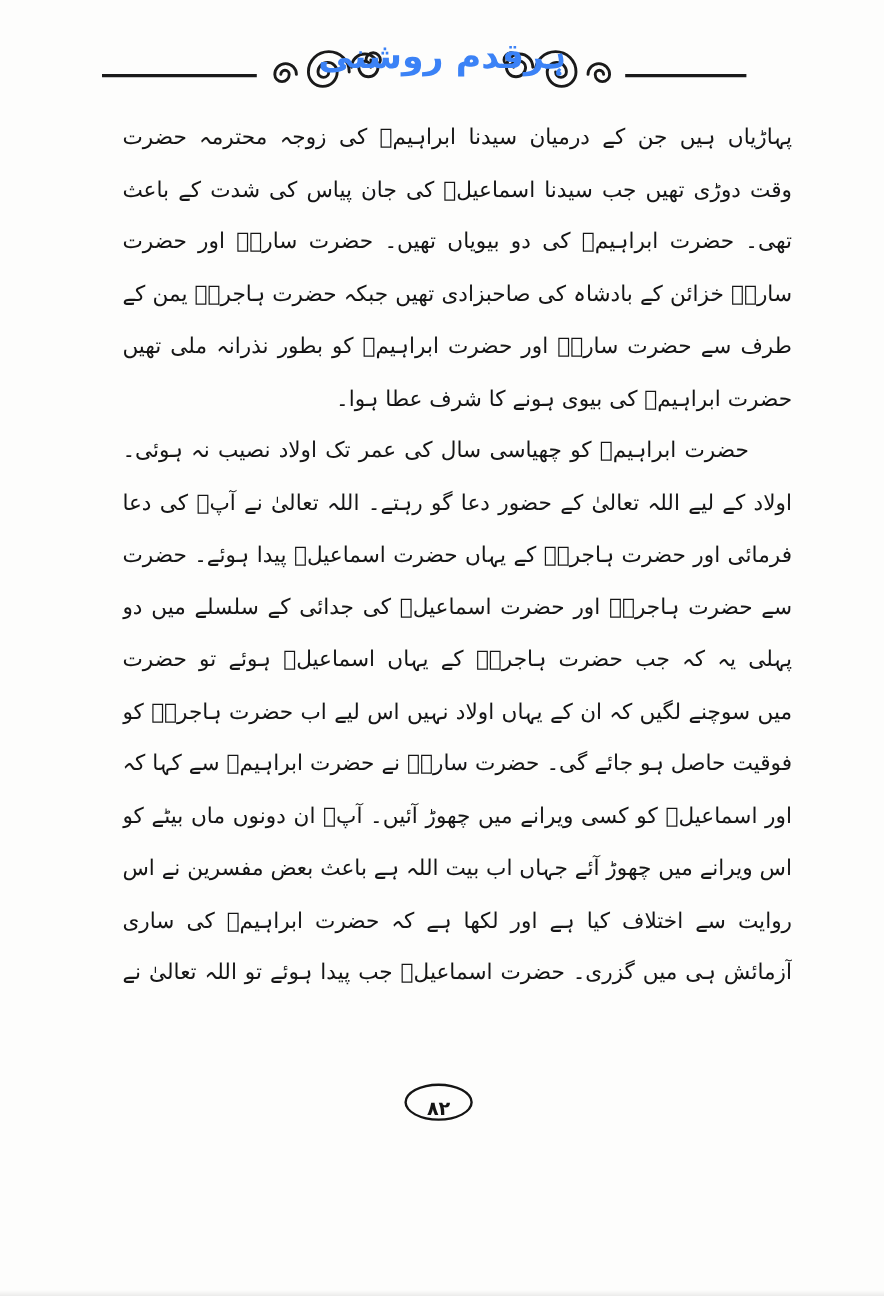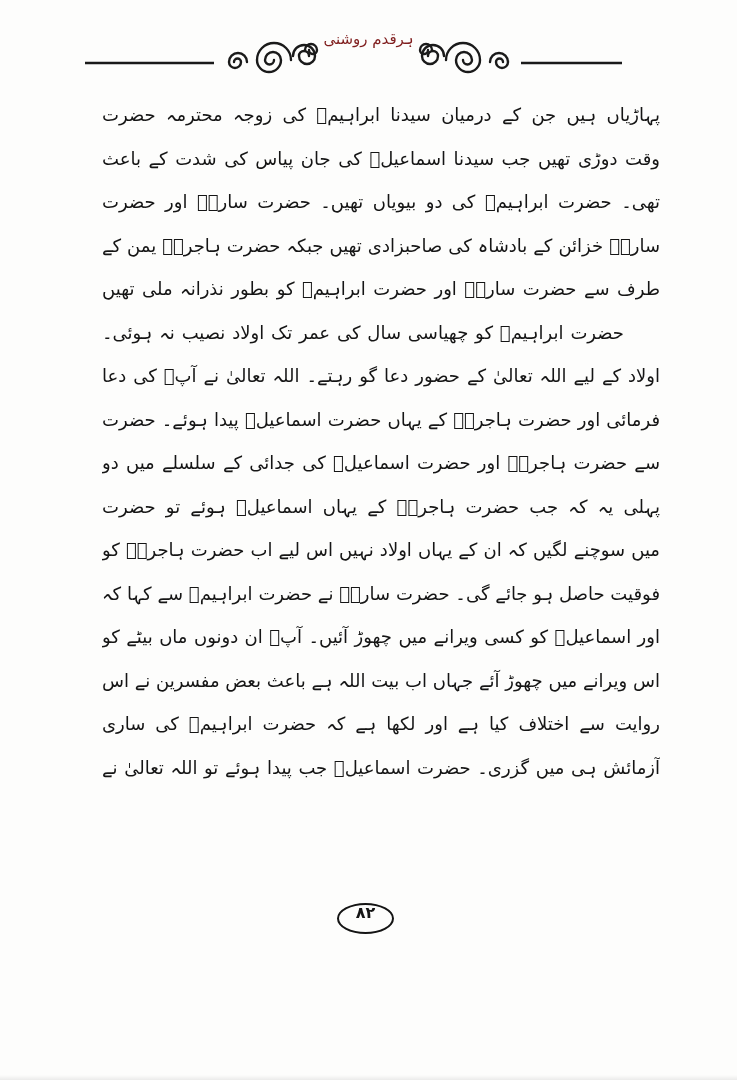--- a/index.html
+++ b/index.html
@@ -36,25 +36,25 @@
   .header svg {
     position: absolute;
     top: 0; left: 0;
   }
   .book-title {
     position: absolute;
     top: 30px;
     left: 50%;
     transform: translateX(-50%);
     direction: rtl;
-    font-size: 15px;
-    font-weight: 400;
+    font-size: 29px;
+    font-weight: 700;
     white-space: nowrap;
     letter-spacing: 0;
-    color: #7f1d1d;
+    color: #3b82f6;
   }
 
   
   .body-text {
     position: absolute;
     top: 93px;
     right: 77px;
     width: 558px;
     direction: rtl;
     unicode-bidi: embed;
@@ -79,21 +79,21 @@
   
   .pagenum-badge {
     position: absolute;
     top: 903px;
     left: 337px;
     width: 57px;
     height: 31px;
     border: 2.5px solid #141414;
     border-radius: 50%;
     display: flex;
-    align-items: flex-start;
+    align-items: flex-end;
     justify-content: center;
     box-sizing: border-box;
   }
   .pagenum-badge span {
     font-size: 16px;
     font-weight: 700;
     line-height: 1;
     direction: rtl;
   }
 </style>
@@ -124,20 +124,21 @@
     <div class="book-title" dir="rtl">ہرقدم روشنی</div>
   </div>
 
   <div class="body-text" dir="rtl" id="body-text">
       <div class="paragraph">
         <div class="line">پہاڑیاں ہیں جن کے درمیان سیدنا ابراہیمؑ کی زوجہ محترمہ حضرت ہاجرہ بی بیؓ اس</div>
         <div class="line">وقت دوڑی تھیں جب سیدنا اسماعیلؑ کی جان پیاس کی شدت کے باعث لبوں پر</div>
         <div class="line">تھی۔ حضرت ابراہیمؑ کی دو بیویاں تھیں۔ حضرت سارہؓ اور حضرت ہاجرہؓ۔ حضرت</div>
         <div class="line">سارہؓ خزائن کے بادشاہ کی صاحبزادی تھیں جبکہ حضرت ہاجرہؓ یمن کے بادشاہ کی</div>
         <div class="line">طرف سے حضرت سارہؓ اور حضرت ابراہیمؑ کو بطور نذرانہ ملی تھیں جنھیں بعد میں</div>
+        <div class="line para-last">حضرت ابراہیمؑ کی بیوی ہونے کا شرف عطا ہوا۔</div>
       </div>
       <div class="paragraph">
         <div class="line indent">حضرت ابراہیمؑ کو چھیاسی سال کی عمر تک اولاد نصیب نہ ہوئی۔ وہ ہمیشہ</div>
         <div class="line">اولاد کے لیے اللہ تعالیٰ کے حضور دعا گو رہتے۔ اللہ تعالیٰ نے آپؑ کی دعا منظور</div>
         <div class="line">فرمائی اور حضرت ہاجرہؓ کے یہاں حضرت اسماعیلؑ پیدا ہوئے۔ حضرت ابراہیمؑ</div>
         <div class="line">سے حضرت ہاجرہؓ اور حضرت اسماعیلؑ کی جدائی کے سلسلے میں دو روایات ہیں۔</div>
         <div class="line">پہلی یہ کہ جب حضرت ہاجرہؓ کے یہاں اسماعیلؑ ہوئے تو حضرت سارہؓ اس انداز</div>
         <div class="line">میں سوچنے لگیں کہ ان کے یہاں اولاد نہیں اس لیے اب حضرت ہاجرہؓ کو ان پر</div>
         <div class="line">فوقیت حاصل ہو جائے گی۔ حضرت سارہؓ نے حضرت ابراہیمؑ سے کہا کہ وہ ہاجرہؓ</div>
         <div class="line">اور اسماعیلؑ کو کسی ویرانے میں چھوڑ آئیں۔ آپؑ ان دونوں ماں بیٹے کو لے کر</div>

